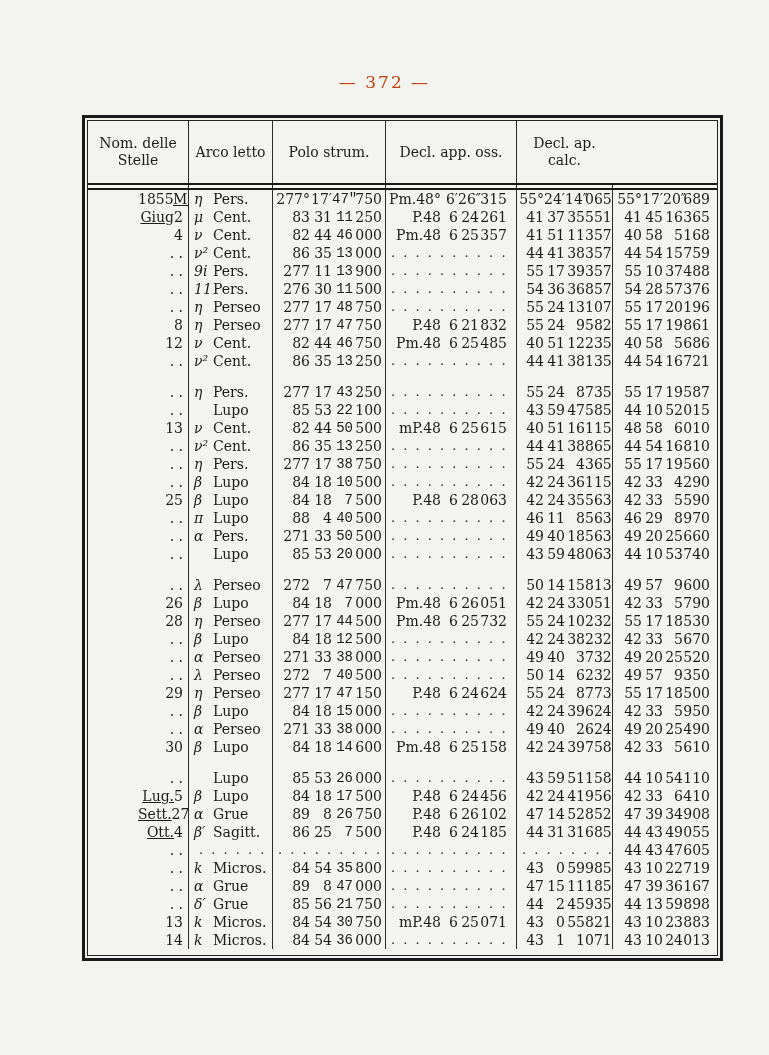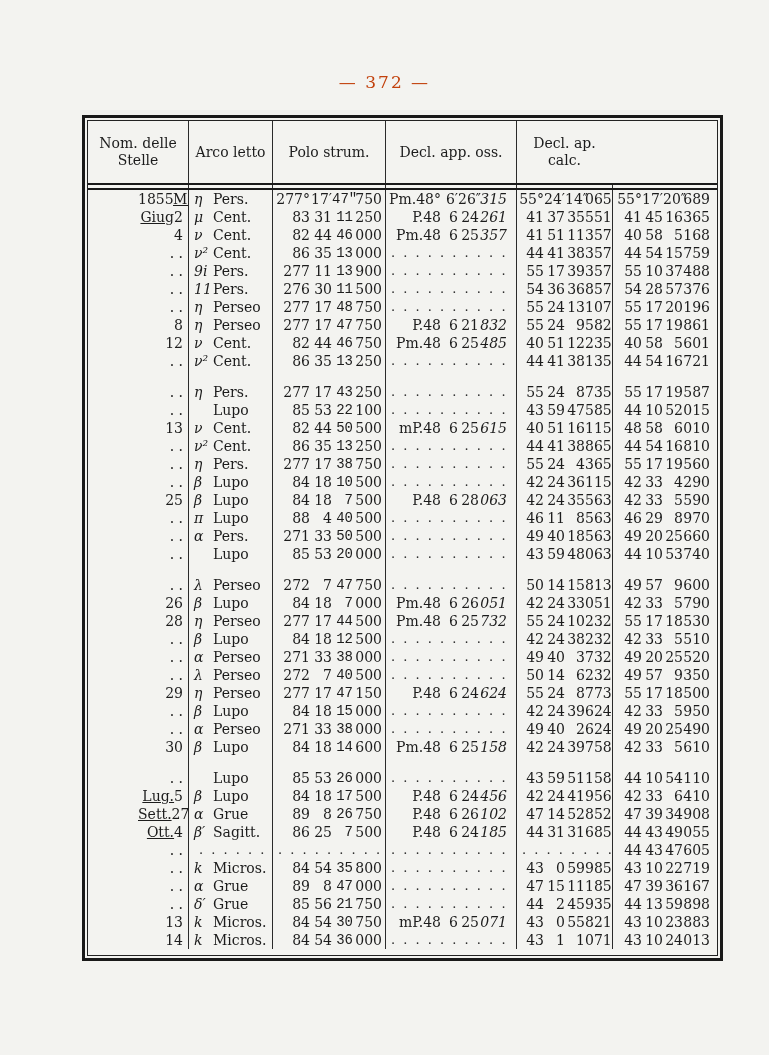--- a/index.html
+++ b/index.html
@@ -46,21 +46,21 @@
   .c-stelle { display:flex; padding-left:5px; }
   .ssym { width:19px; font-style:italic; }
   .sname { flex:1; }
   
   .num { display:flex; }
   .np { text-align:right; }
   .c-arco .n0 { width:37px; }  .c-arco .n1 { width:22px; }
   .c-arco .n2 { width:21px;font-family:Liberation Mono, monospace; }  .c-arco .n3 { width:29px; }
   .c-polo { padding-right:7px; }
   .c-polo .n0 { width:55px; } .c-polo .n1 { width:17px; }
-  .c-polo .n2 { width:21px; } .c-polo .n3 { width:28px;font-style:italic; }
+  .c-polo .n2 { width:21px; } .c-polo .n3 { width:28px; }
   .c-oss .n0 { width:27px; }  .c-oss .n1 { width:21px; }
   .c-oss .n2 { width:20px; }  .c-oss .n3 { width:26px; }
   .c-calc .n0 { width:29px; } .c-calc .n1 { width:21px; }
   .c-calc .n2 { width:20px; } .c-calc .n3 { width:27px; }
   .dots {
     display:block; width:100%; overflow:hidden; white-space:nowrap;
     letter-spacing:2px; padding-left:5px; color:#2b2b2b; font-size:13px;
   }
 </style>
 </head>
@@ -383,21 +383,21 @@
             <div class="cell num c-oss">
               <span class="np n0">40</span>
               <span class="np n1">51</span>
               <span class="np n2">12</span>
               <span class="np n3">235</span>
             </div>
             <div class="cell num c-calc">
               <span class="np n0">40</span>
               <span class="np n1">58</span>
               <span class="np n2">5</span>
-              <span class="np n3">601</span>
+              <span class="np n3">686</span>
             </div>
           </div>
           <div class="trow">
             <div class="cell c-giorni">
               <span class="gy"></span>
               <span class="gm"></span>
               <span class="gd">. .</span>
             </div>
             <div class="cell c-stelle">
               <span class="ssym">ν²</span>
@@ -891,21 +891,21 @@
             <div class="cell num c-oss">
               <span class="np n0">42</span>
               <span class="np n1">24</span>
               <span class="np n2">38</span>
               <span class="np n3">232</span>
             </div>
             <div class="cell num c-calc">
               <span class="np n0">42</span>
               <span class="np n1">33</span>
               <span class="np n2">5</span>
-              <span class="np n3">510</span>
+              <span class="np n3">670</span>
             </div>
           </div>
           <div class="trow">
             <div class="cell c-giorni">
               <span class="gy"></span>
               <span class="gm"></span>
               <span class="gd">. .</span>
             </div>
             <div class="cell c-stelle">
               <span class="ssym">α</span>

